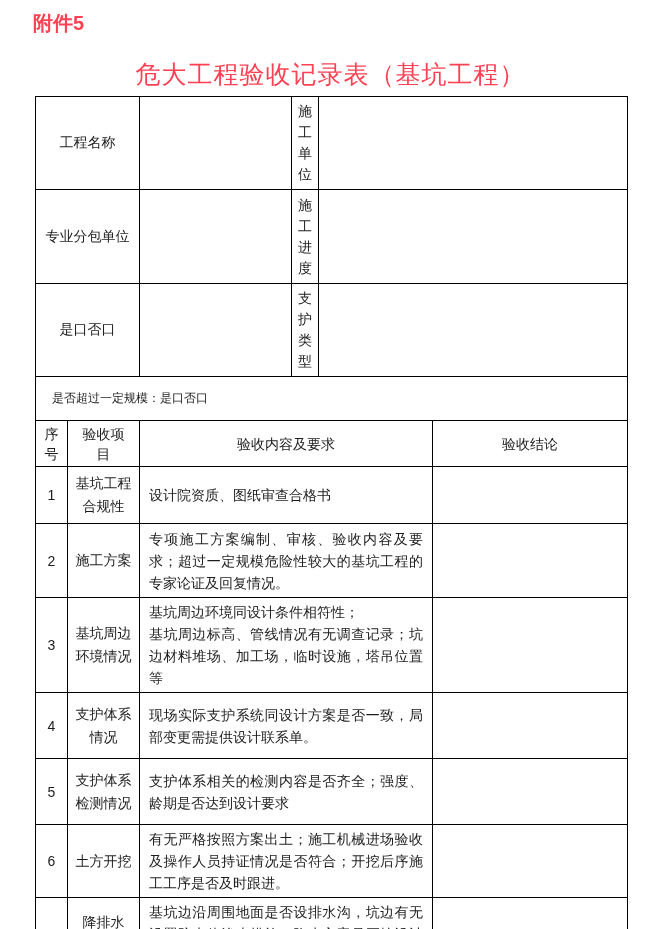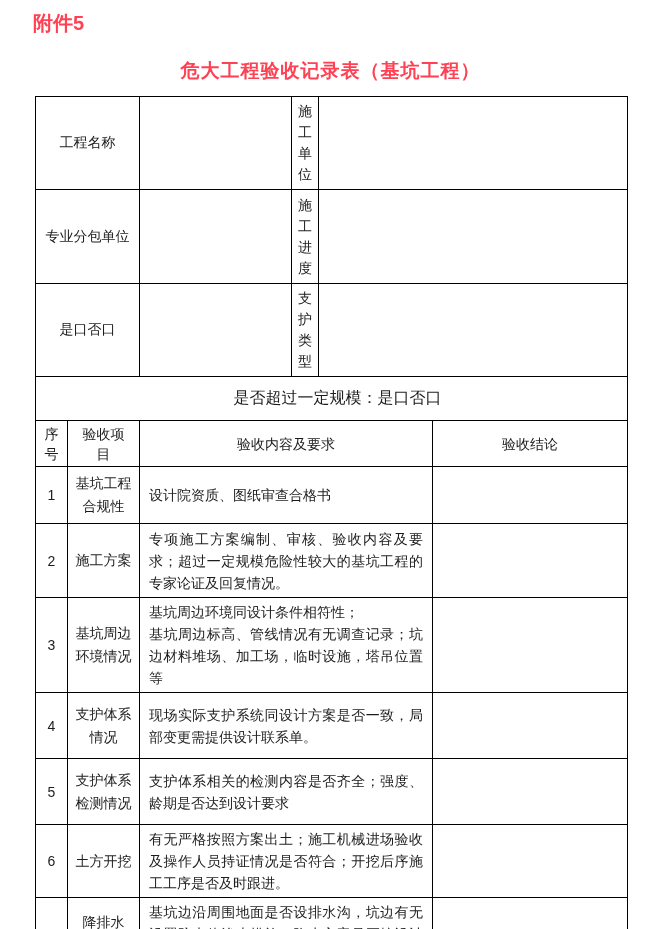--- a/index.html
+++ b/index.html
@@ -23,22 +23,22 @@
     font-size: 20px;
     font-weight: bold;
   }
   .title {
     position: absolute;
     left: 0; top: 58px;
     width: 100%;
     margin: 0;
     text-align: center;
     color: var(--accent);
-    font-size: 19px;
-    font-weight: bold;
+    font-size: 25px;
+    font-weight: normal;
     letter-spacing: 1px;
   }
   .sheet {
     position: absolute;
     left: 35px; top: 96px;
     width: 592px;
   }
   table {
     border-collapse: collapse;
     table-layout: fixed;
@@ -55,23 +55,23 @@
   }
   
   .lbl { text-align: center; }
   .vcell {
     text-align: center;
     word-break: break-all;
     line-height: 21px;
     padding: 4px 6px;
   }
   .scale-row td {
-    text-align: center;
+    text-align: left;
     padding-left: 16px;
-    font-size: 16px;
+    font-size: 12px;
   }
   
   .head td {
     text-align: center;
     line-height: 20px;
     white-space: pre-line;
   }
   .cell-no { text-align: center; white-space: pre-line; line-height: 20px; }
   .cell-item {
     text-align: center;

